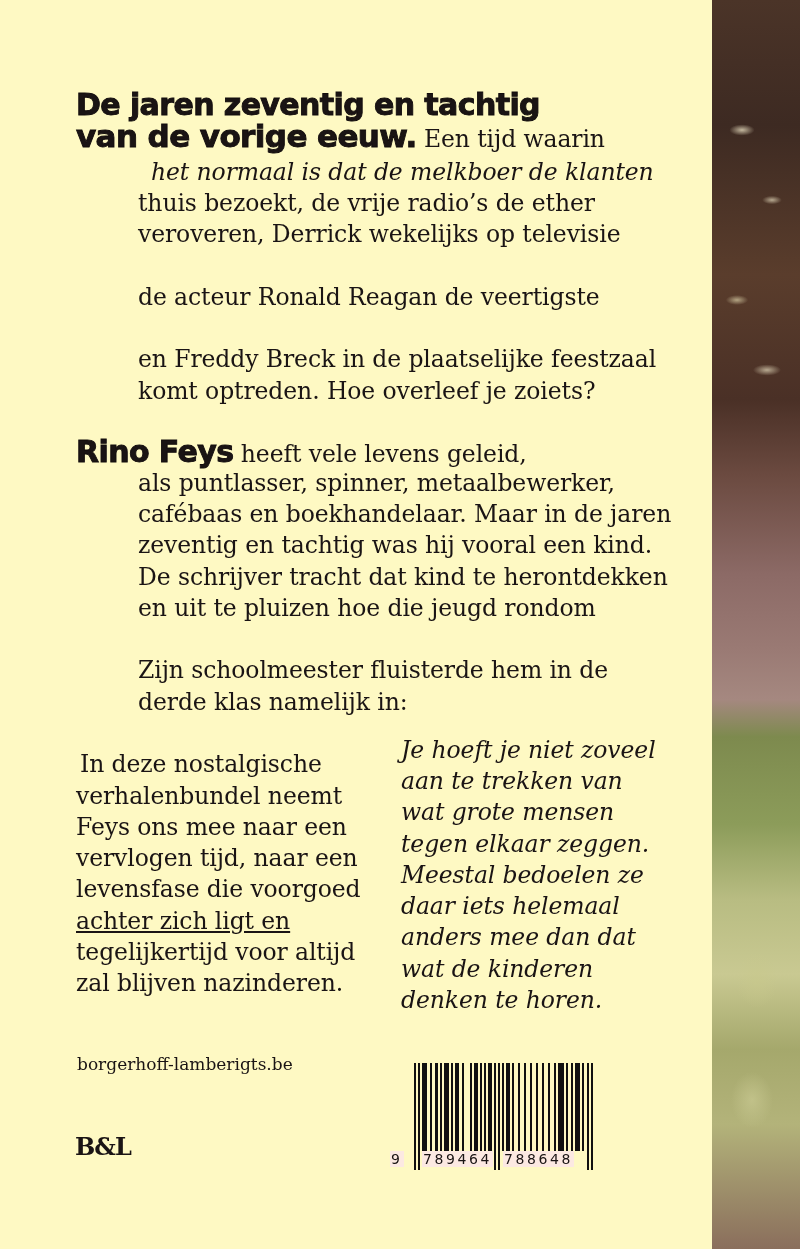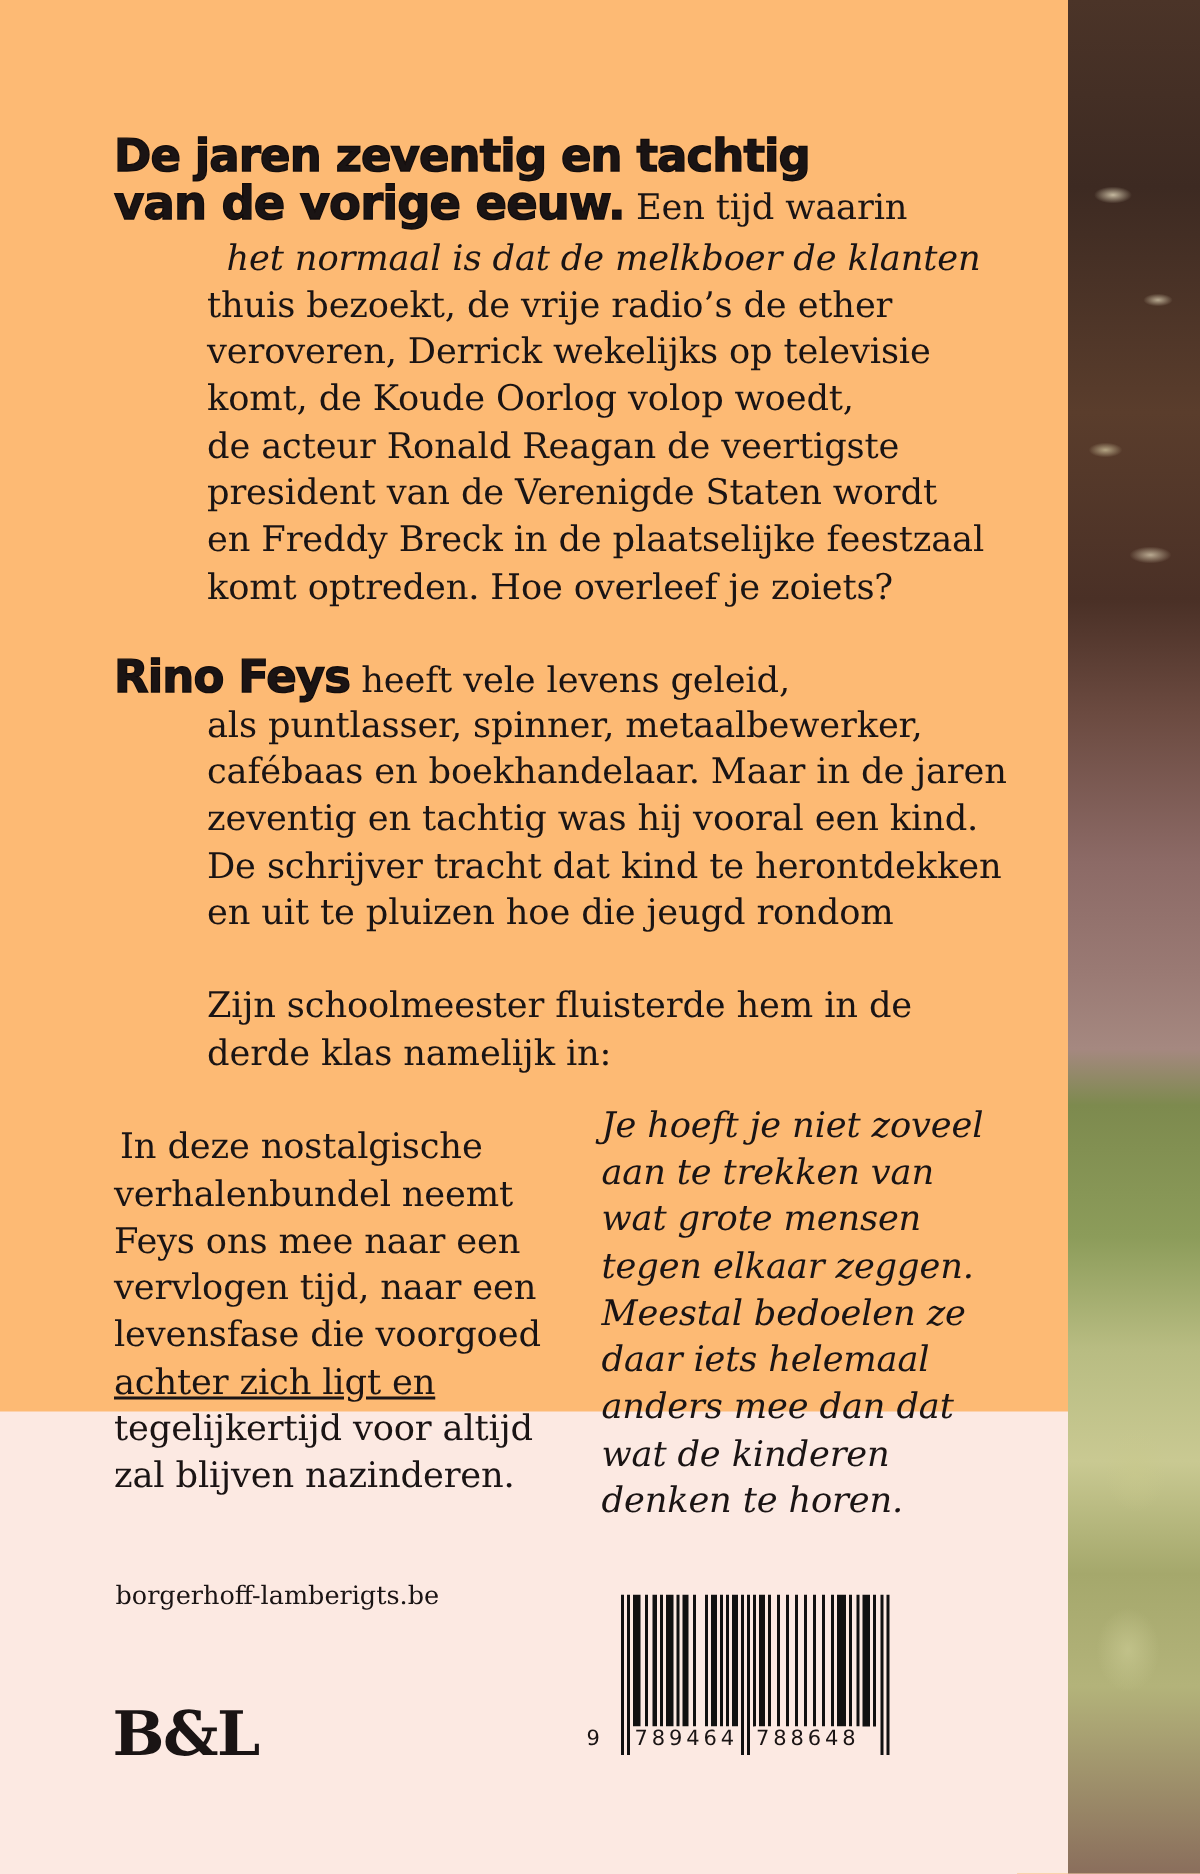--- a/index.html
+++ b/index.html
@@ -2,21 +2,21 @@
 <html><head>
 <meta charset="utf-8">
 <style>
   html, body { margin: 0; padding: 0; }
   body {
     width: 800px; height: 1249px; position: relative; overflow: hidden;
     background: #fce9e2;
     color: #1a1414;
     font-family: "DejaVu Serif", "Liberation Serif", serif;
   }
-  .cover { position: absolute; left: 0; top: 0; width: 712px; height: 941px; background: #fdba74; }
+  .cover { position: absolute; left: 0; top: 0; width: 712px; height: 1249px; background: #fef9c3; }
   .photo-strip {
     position: absolute; left: 712px; top: 0; width: 88px; height: 1249px;
     background:
       radial-gradient(ellipse 18px 8px at 30px 130px, rgba(230,220,190,.8), transparent 70%),
       radial-gradient(ellipse 14px 6px at 60px 200px, rgba(230,220,190,.7), transparent 70%),
       radial-gradient(ellipse 16px 7px at 25px 300px, rgba(220,210,170,.7), transparent 70%),
       radial-gradient(ellipse 20px 8px at 55px 370px, rgba(230,220,190,.7), transparent 70%),
       radial-gradient(ellipse 30px 40px at 45px 980px, rgba(200,200,140,.6), transparent 70%),
       radial-gradient(ellipse 30px 40px at 40px 1100px, rgba(205,205,150,.6), transparent 70%),
       linear-gradient(to bottom,
@@ -26,41 +26,39 @@
         #a5a86c 84%, #b3b37a 90%, #8a6e5c 100%);
   }
   .txt { position: absolute; font-size: 23.5px; line-height: 31.3px; white-space: nowrap; letter-spacing: -0.1px; }
   .bold-head {
     font-family: "DejaVu Sans", "Liberation Sans", sans-serif;
     font-weight: 900; font-size: 30px; letter-spacing: -0.6px;
     -webkit-text-stroke: 0.9px #120c0c;
   }
   .italic { font-style: italic; margin-top: 48px; }
   .url { position: absolute; left: 77px; top: 1054px; font-size: 17px; white-space: nowrap; }
-  .logo { position: absolute; left: 75px; top: 1132px; font-size: 41px; font-weight: bold; letter-spacing: -1px; white-space: nowrap; }
+  .logo { position: absolute; left: 75px; top: 1132px; font-size: 24px; font-weight: bold; letter-spacing: -1px; white-space: nowrap; }
   .barcode { position: absolute; left: 400px; top: 1063px; width: 195px; height: 107px; }
   .barcode svg { display: block; }
   .bc-digits { position: absolute; top: 1151px; font-family: "DejaVu Sans", "Liberation Sans", sans-serif; font-size: 14px; letter-spacing: 2.6px; background: #fce9e2; padding: 0 1px; white-space: nowrap; }
 </style>
 </head>
 <body>
 
 <div class="cover">
 
   <div class="txt bold-head" style="left:76px; top:89px;">De jaren zeventig en tachtig</div>
   <div class="txt" style="left:76px; top:121px;">
     <span class="bold-head" style="font-size:31px;">van de vorige eeuw.</span>
     <span>Een tijd waarin</span>
   </div>
   <div class="txt" style="left:151px; top:157px;font-style:italic;">het normaal is dat de melkboer de klanten</div>
   <div class="txt" style="left:138px; top:188px;">thuis bezoekt, de vrije radio’s de ether</div>
   <div class="txt" style="left:138px; top:219px;">veroveren, Derrick wekelijks op televisie</div>
-  <div class="txt" style="left:138px; top:250px;">komt, de Koude Oorlog volop woedt,</div>
   <div class="txt" style="left:138px; top:282px;">de acteur Ronald Reagan de veertigste</div>
-  <div class="txt" style="left:138px; top:313px;">president van de Verenigde Staten wordt</div>
   <div class="txt" style="left:138px; top:344px;">en Freddy Breck in de plaatselijke feestzaal</div>
   <div class="txt" style="left:138px; top:376px;">komt optreden. Hoe overleef je zoiets?</div>
 
   <div class="txt" style="left:76px; top:436px;">
     <span class="bold-head">Rino Feys</span>
     <span>heeft vele levens geleid,</span>
   </div>
   <div class="txt" style="left:138px; top:468px;">als puntlasser, spinner, metaalbewerker,</div>
   <div class="txt" style="left:138px; top:499px;">cafébaas en boekhandelaar. Maar in de jaren</div>
   <div class="txt" style="left:138px; top:530px;">zeventig en tachtig was hij vooral een kind.</div>

